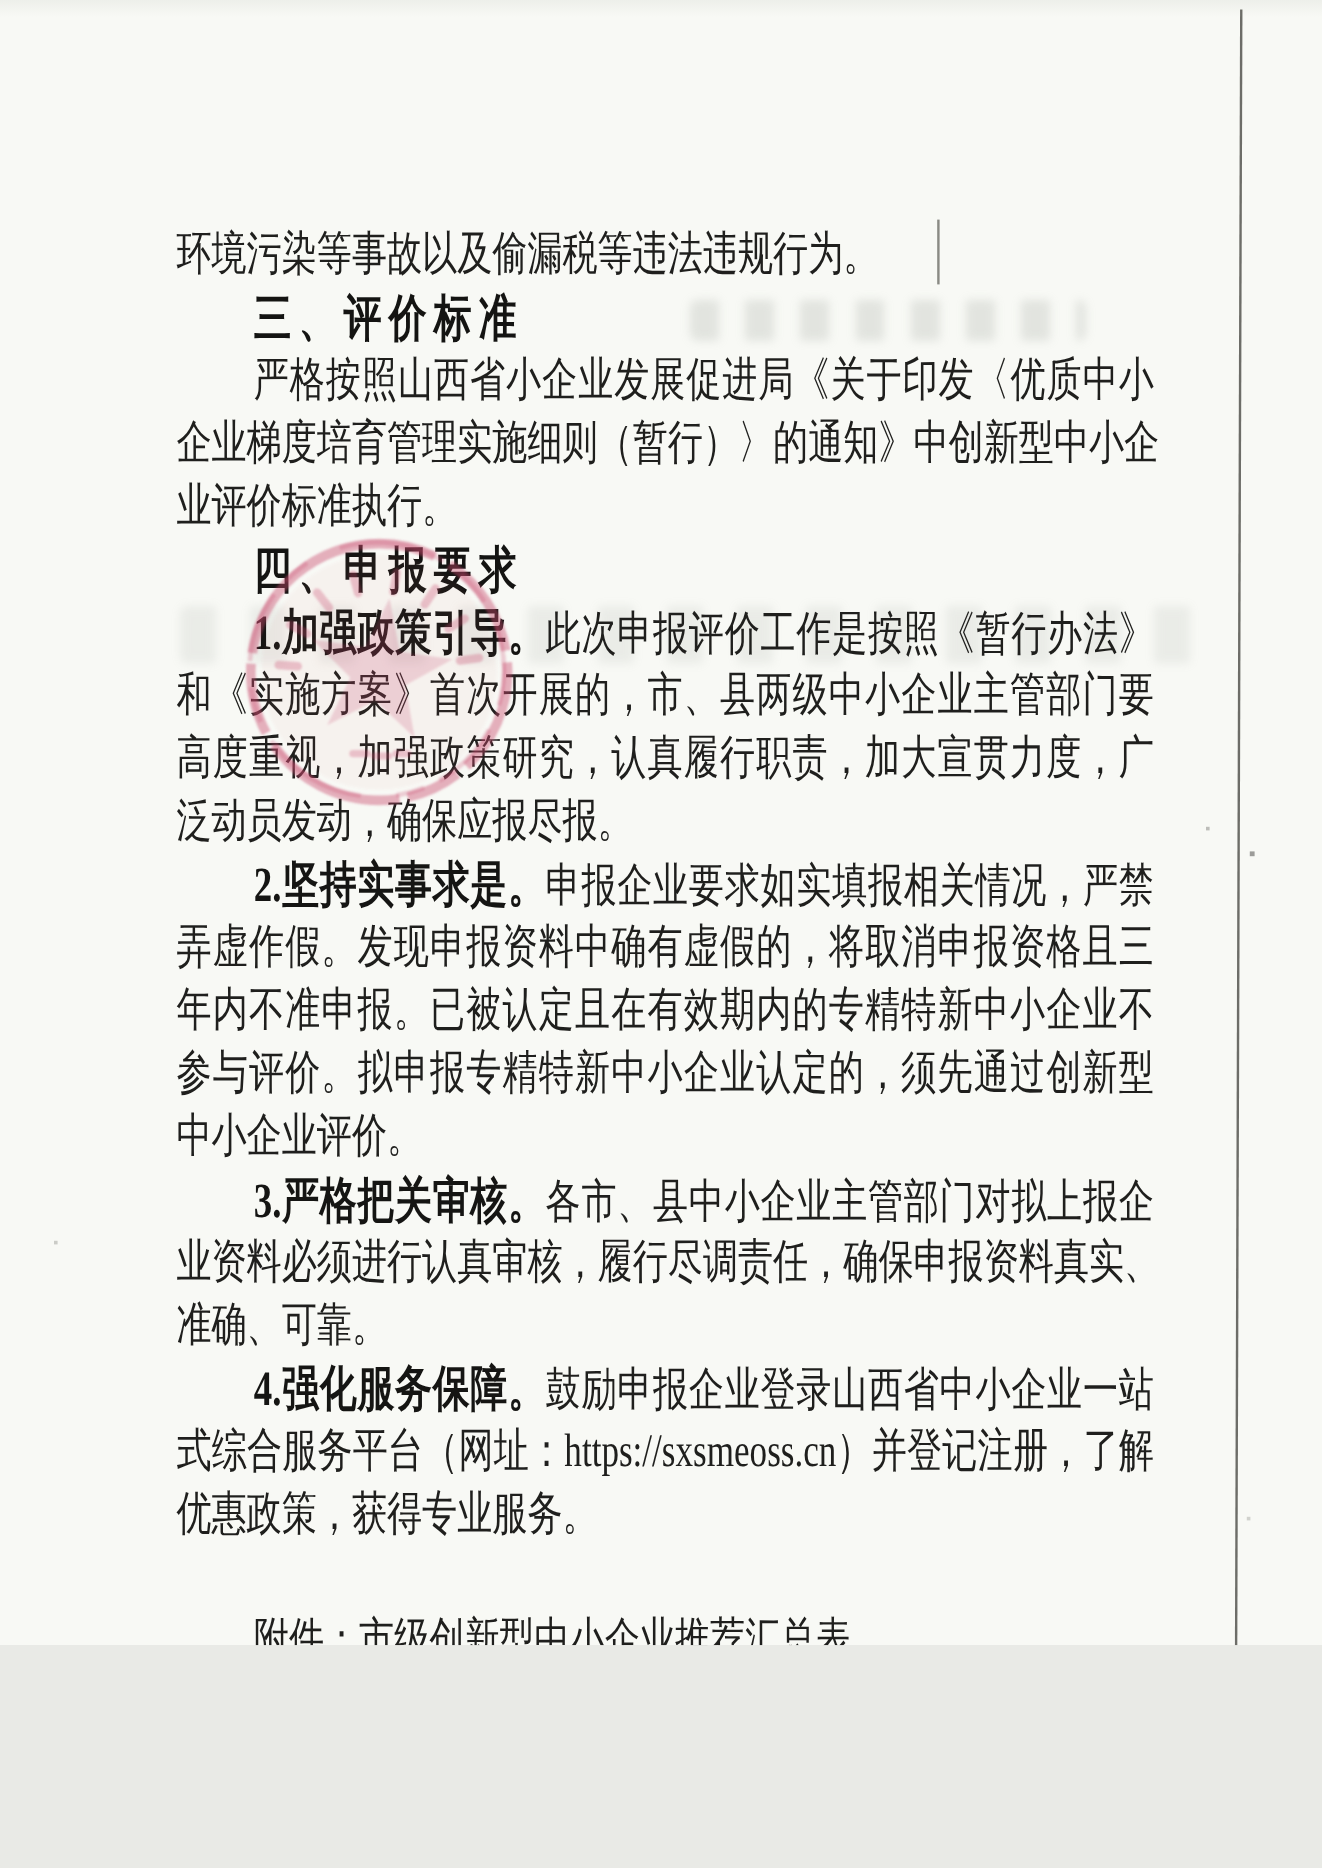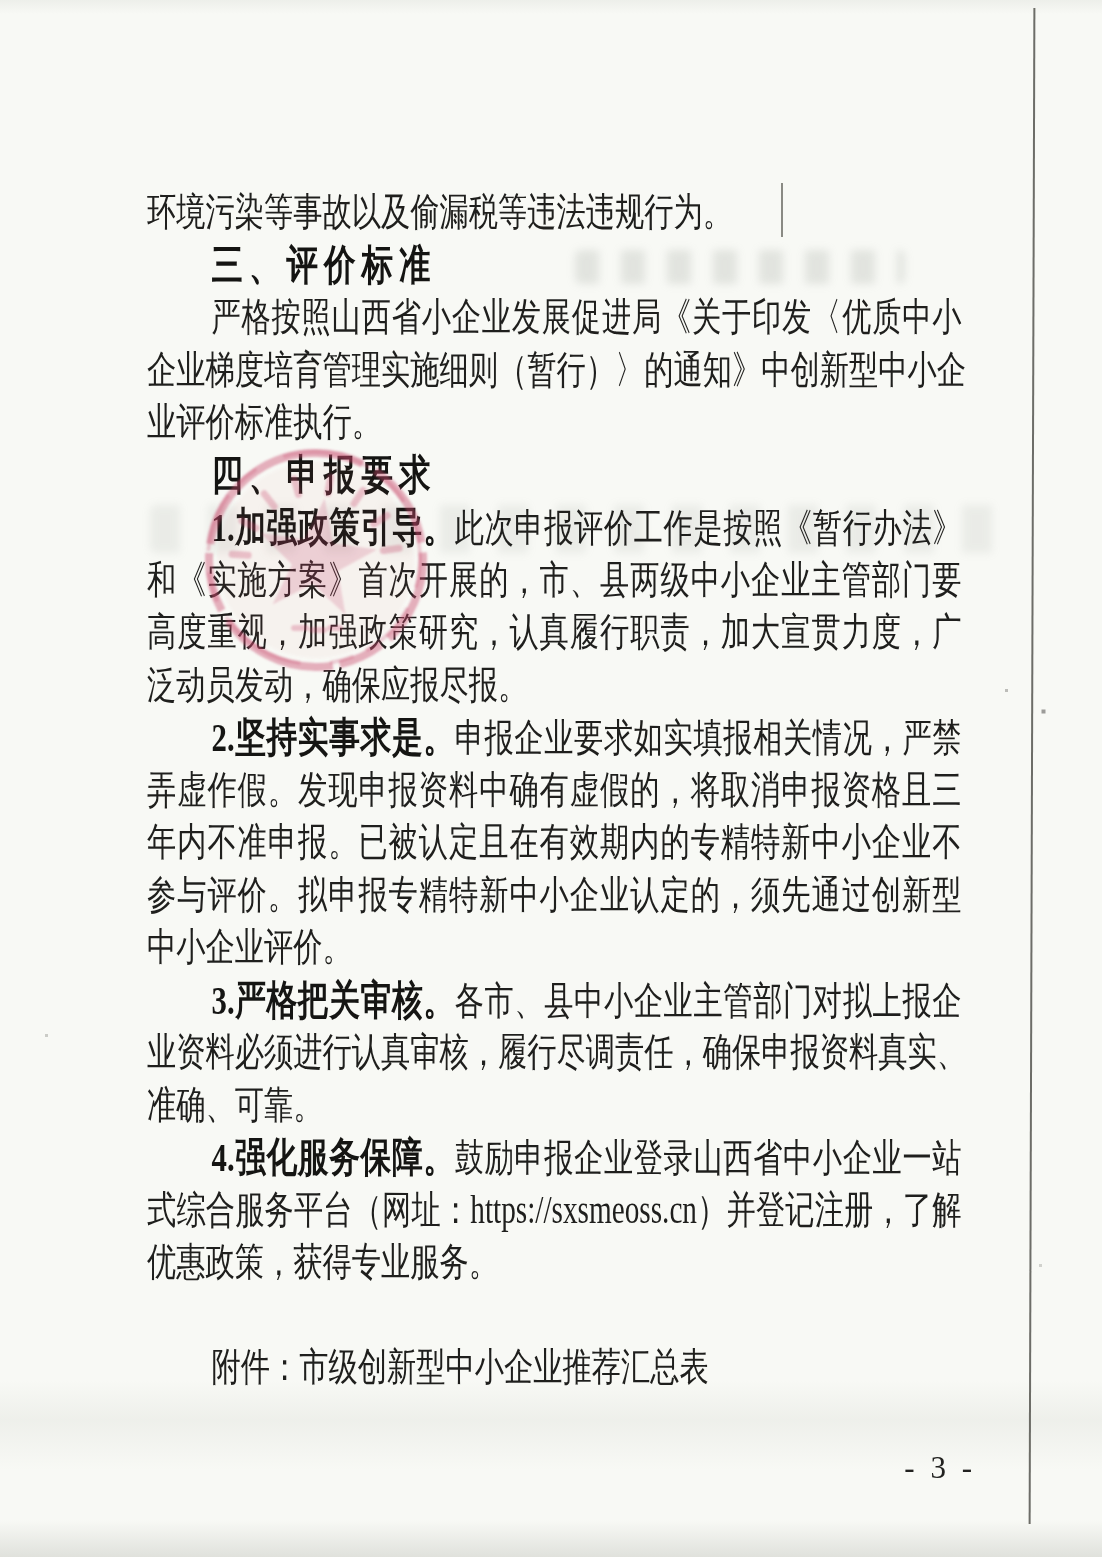--- a/index.html
+++ b/index.html
@@ -1,17 +1,17 @@
 <!DOCTYPE html>
 <html><head>
 <meta charset="utf-8">
 <style>
   html,body { margin:0; padding:0; background:#e9eae6; }
   .page {
-    position:relative; width:1102px; height:1557px; overflow:hidden;
+    position:relative; width:1102px; height:1371px; overflow:hidden;
     background:
       linear-gradient(rgba(199,203,195,.22), rgba(199,203,195,0) 14px),
       linear-gradient(rgba(0,0,0,0) 1380px, rgba(186,190,182,.16) 1420px, rgba(0,0,0,0) 1470px),
       linear-gradient(rgba(0,0,0,0) 1520px, rgba(168,171,163,.30)),
       #f8f9f5;
     font-family:"Liberation Serif", serif;
     color:#1f1f1d;
   }
   
   .text-body {

